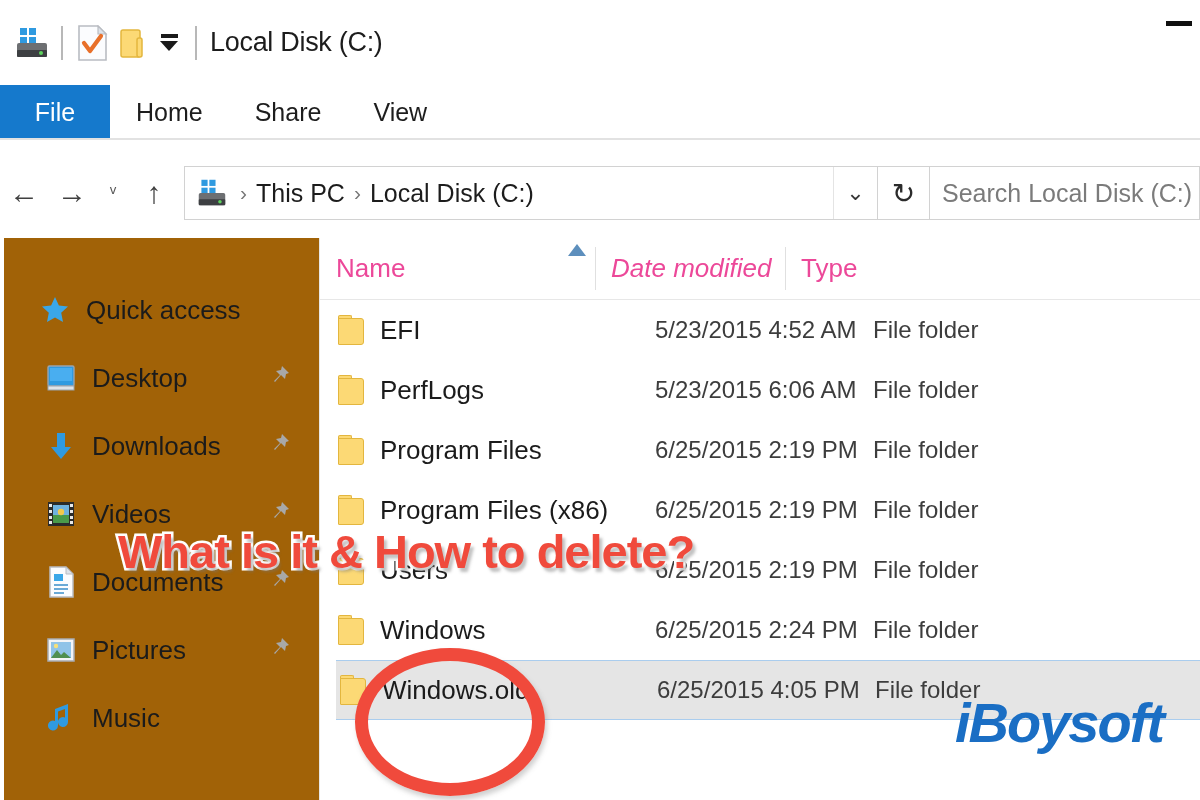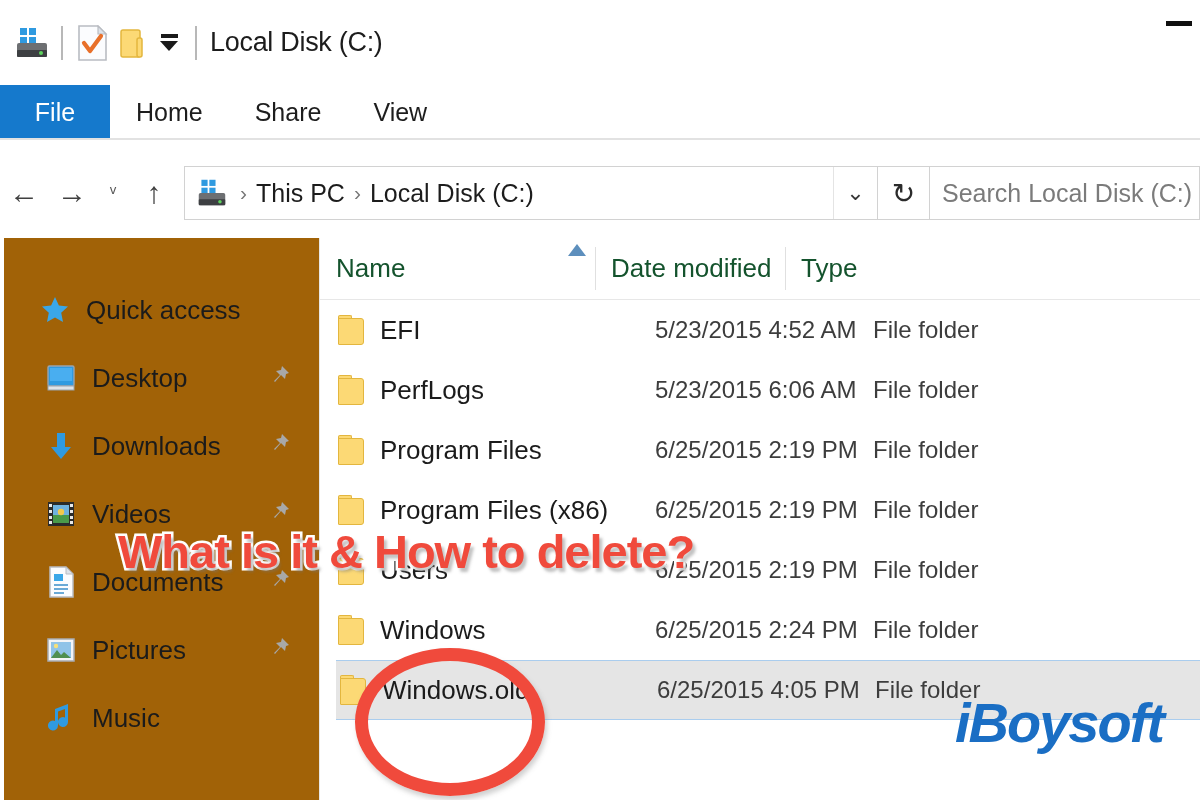--- a/index.html
+++ b/index.html
@@ -186,34 +186,34 @@
     position: relative;
     background: #ffffff;
   }
   .colhdr {
     height: 62px;
     display: flex; align-items: center;
     border-bottom: 1px solid #e7e7e7;
     position: relative;
   }
   .col {
-    font-size: 26px; color: #14532d;
+    font-size: 26px; color: #ec4899;
     white-space: nowrap;
     height: 100%;
     display: flex; align-items: center;
     padding-left: 16px;
     position: relative;
   }
   .col + .col::before {
     content: ""; position: absolute;
     left: 0; top: 9px; bottom: 9px;
     width: 1px; background: #e0e0e0;
   }
   .col-name { width: 275px; }
-  .col-date { width: 190px; }
+  .col-date { width: 190px; font-style: italic; }
   .col-type { width: 180px; align-items: center; }
   .sort-arrow {
     position: absolute; left: 248px; top: 6px;
     width: 0; height: 0;
     border-left: 9px solid transparent;
     border-right: 9px solid transparent;
     border-bottom: 12px solid #5d8fbd;
   }
   .rows { position: relative; }
   .row {

